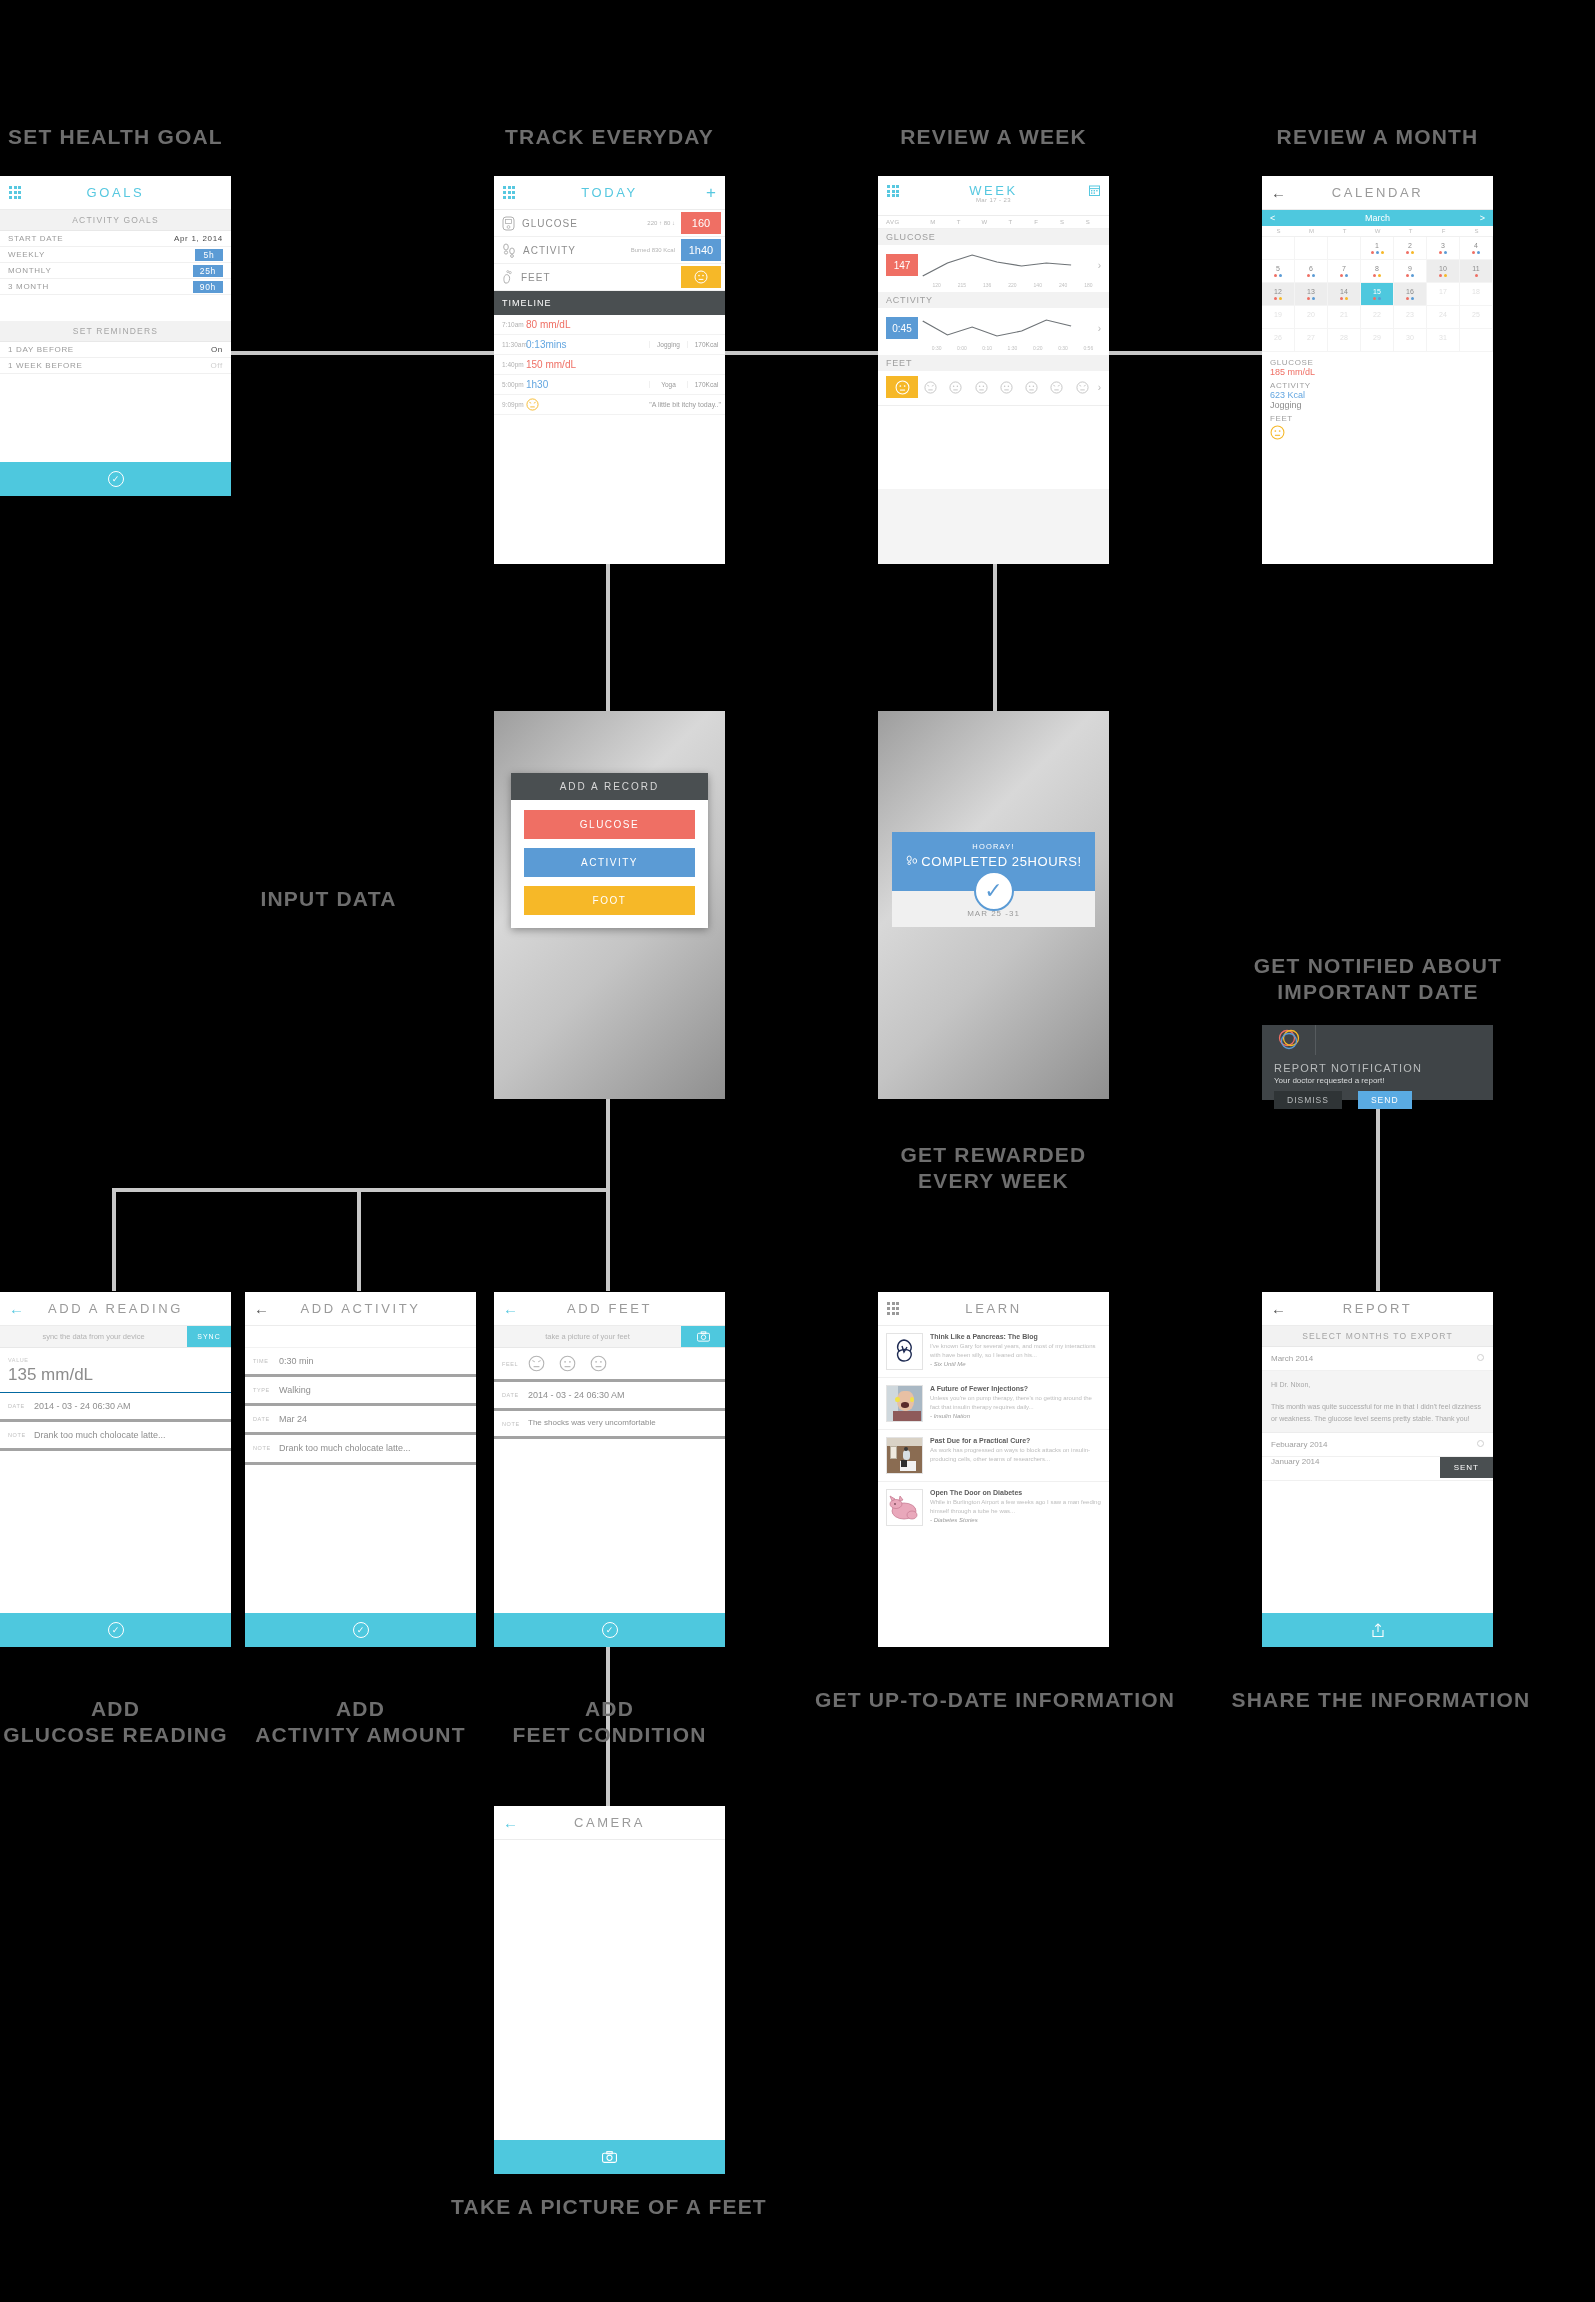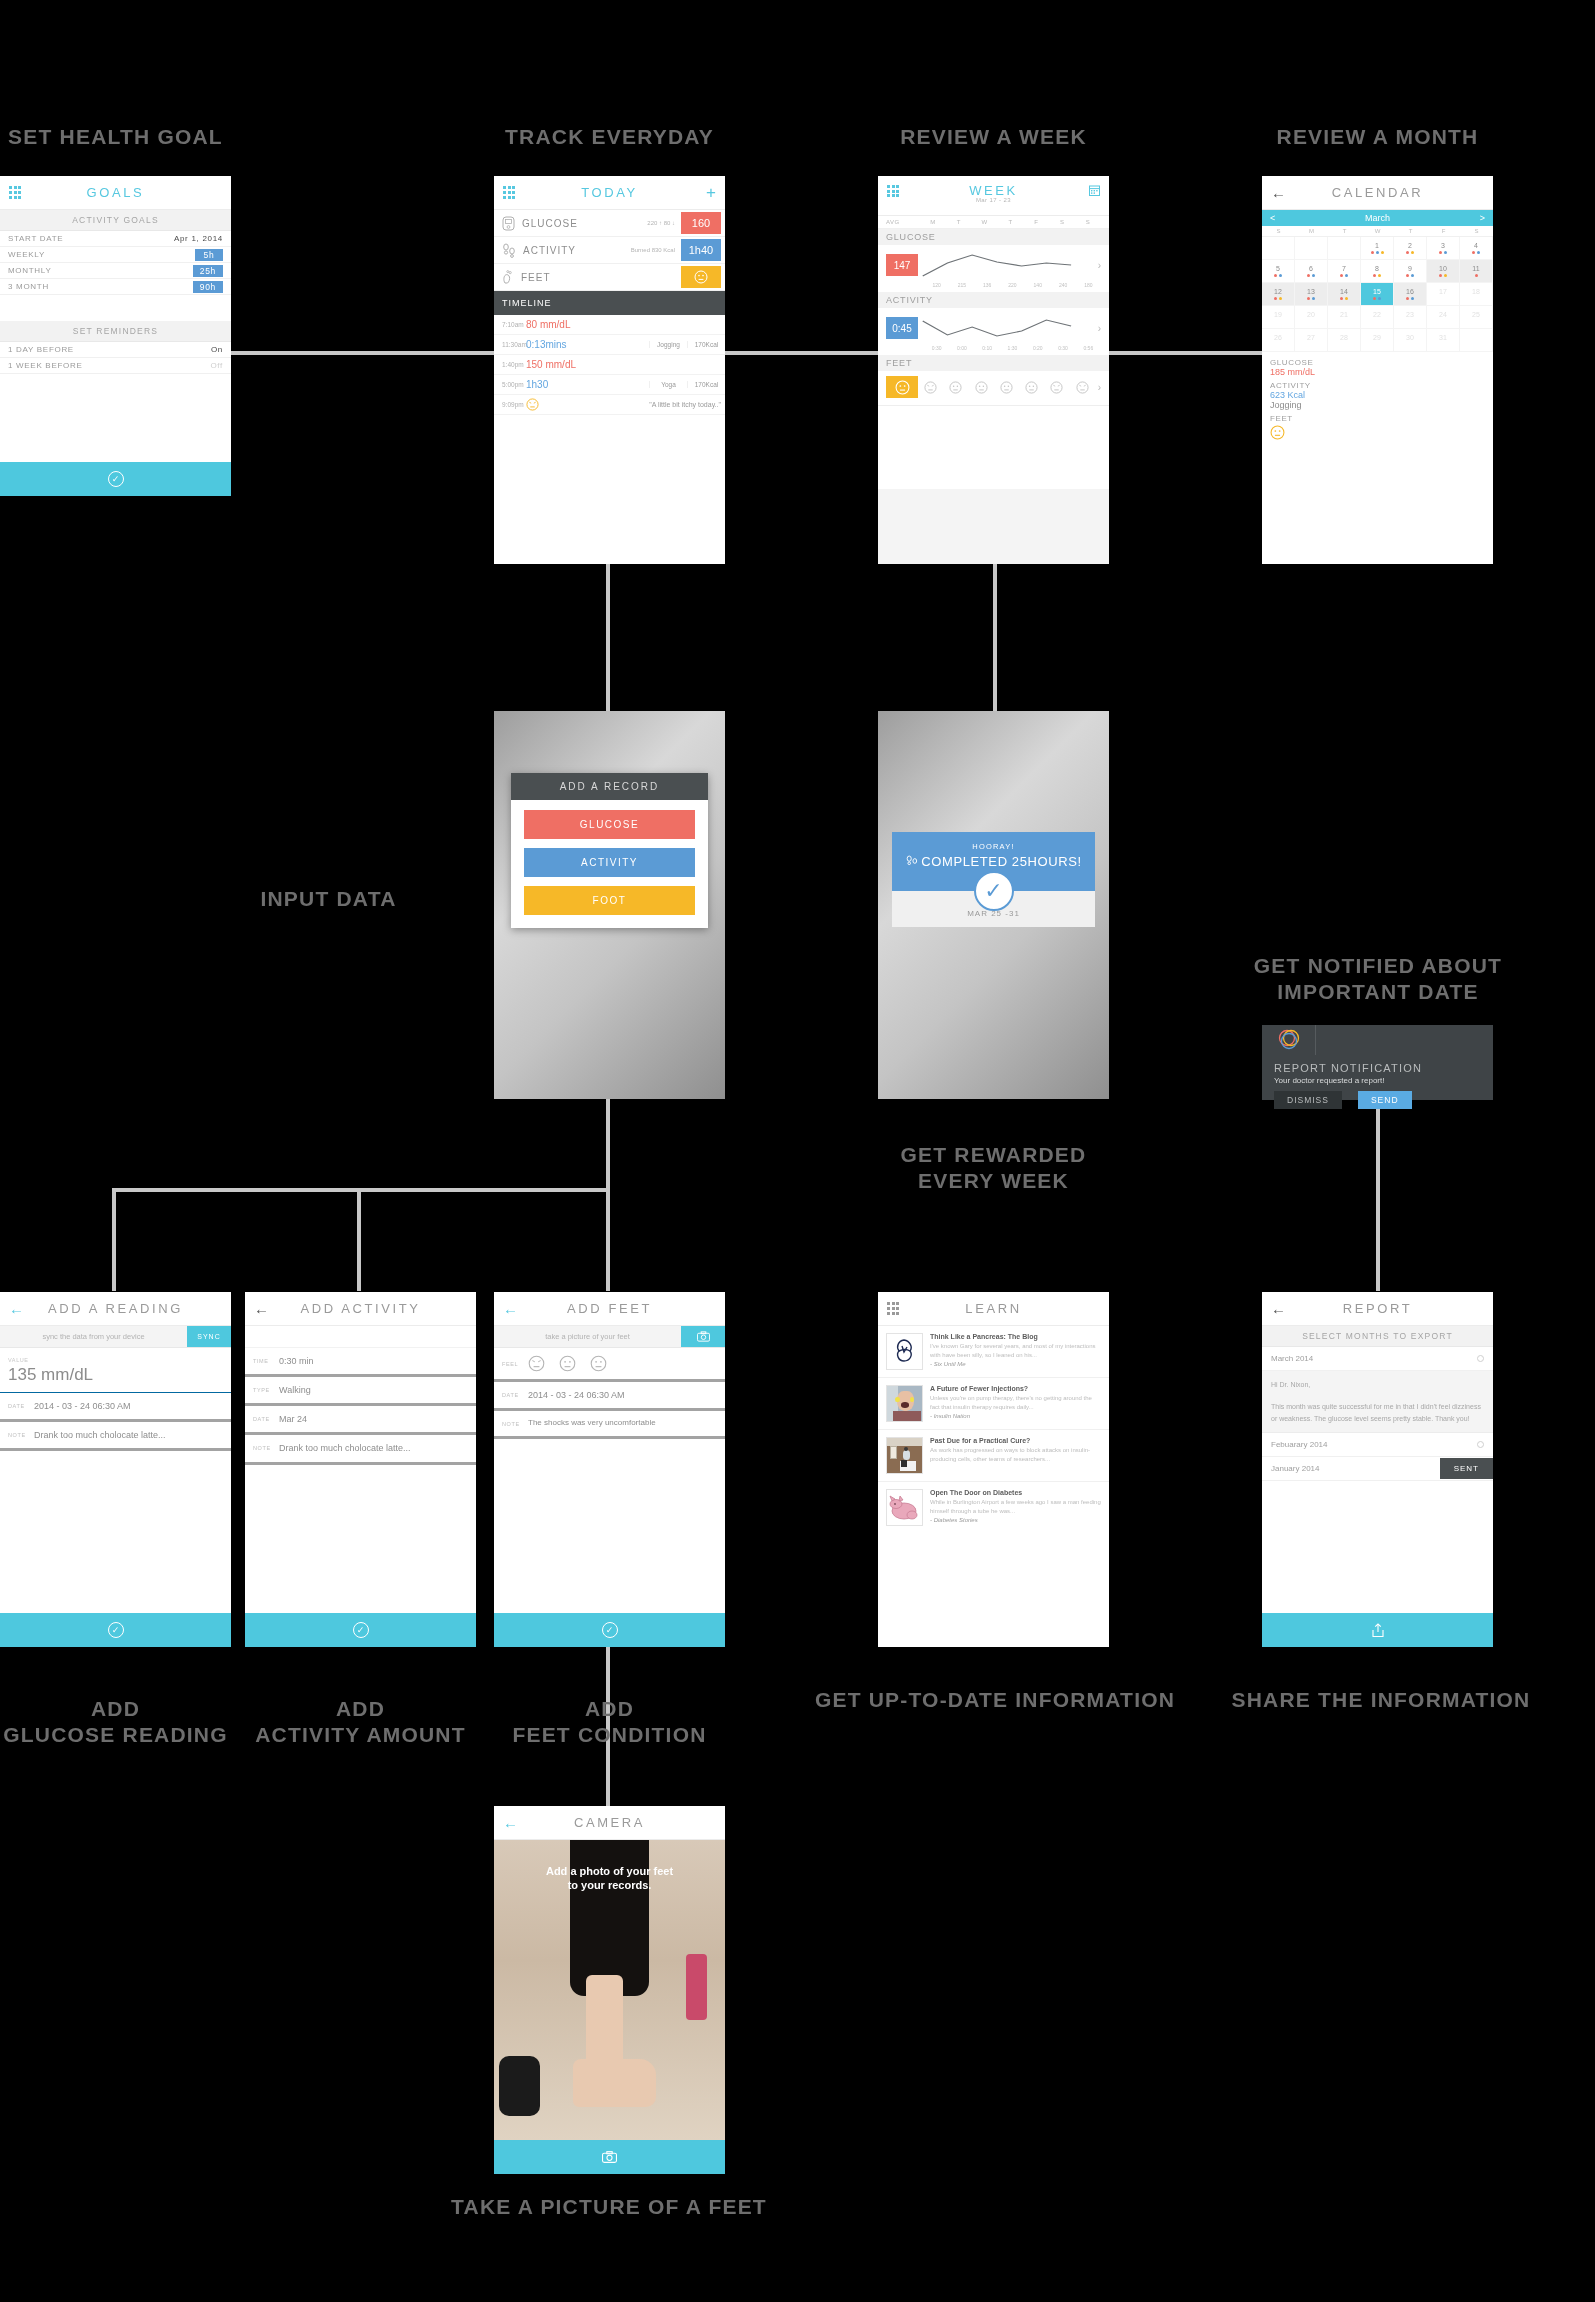--- a/index.html
+++ b/index.html
@@ -203,21 +203,21 @@
 
   
   .article { display:flex; padding:7px 8px; border-bottom:1px solid #f0f0f0; gap:7px; }
   .thumb { width:37px; height:37px; flex:none; border:1px solid #e3e3e3;
            position:relative; overflow:hidden; }
   .art-title { font-size:7px; color:#5c5c5c; font-weight:bold; }
   .art-body { font-size:6px; color:#bdbdbd; line-height:1.45; margin-top:2px; }
   .art-src { font-size:6px; color:#9b9b9b; font-style:italic; margin-top:2px; }
 
   
-  .rrow { display:flex; align-items:center; justify-content:space-between;
+  .rrow { display:flex; align-items:flex-start; justify-content:space-between;
           padding:7px 9px; border-bottom:1px solid #f0f0f0;
           font-size:8px; color:#a0a0a0; }
   .radio { width:7px; height:7px; border:1px solid #cfcfcf; border-radius:50%; }
   .rmsg { background:#f4f4f4; padding:8px 9px; font-size:7px; color:#a8a8a8;
           line-height:1.6; border-bottom:1px solid #ececec; }
   .sent { background:#4a4f51; color:#fff; font-size:8px; letter-spacing:1px;
           padding:6px 14px; }
 
   
   .cam-photo { position:absolute; left:0; right:0; top:34px; bottom:34px;
@@ -1085,29 +1085,20 @@
   </div>
 
   <div class="phone" style="left:494px;top:1806px;width:231px;height:368px;">
     <div class="screen">
       <div class="navbar">
         <div class="nav-left">
           <span class="back-arrow">←</span>
         </div>
         <div class="nav-title">CAMERA</div>
       </div>
-      <div class="cam-photo">
-        <div class="cam-sock"></div>
-        <div class="cam-pink"></div>
-        <div class="cam-leg"></div>
-        <div class="cam-foot"></div>
-        <div class="cam-shoe"></div>
-        <div class="cam-overlay" style="white-space:pre-line;">Add a photo of your feet
-to your records.</div>
-      </div>
       <div class="bottom-bar">
         <svg width="15" height="12" viewBox="0 0 14 11">
           <rect x=".5" y="2" width="13" height="8.5" rx="1.5" fill="none" stroke="#fff" stroke-width="1"></rect>
           <rect x="4.5" y=".5" width="5" height="2" fill="none" stroke="#fff" stroke-width="1"></rect>
           <circle cx="7" cy="6.3" r="2.4" fill="none" stroke="#fff" stroke-width="1"></circle>
         </svg>
       </div>
     </div>
   </div>
 

